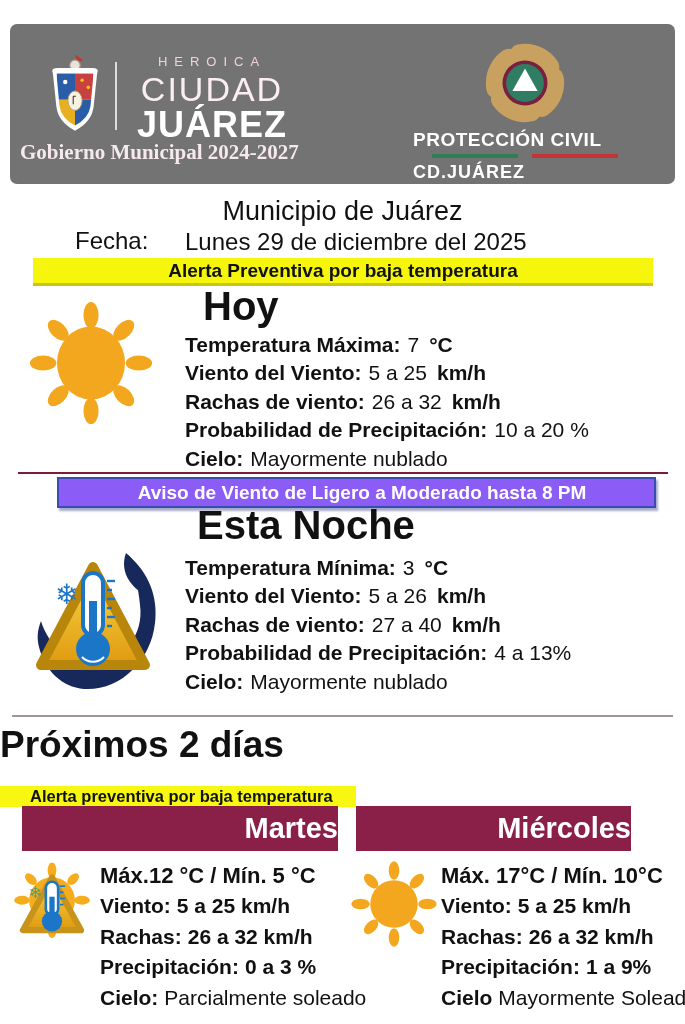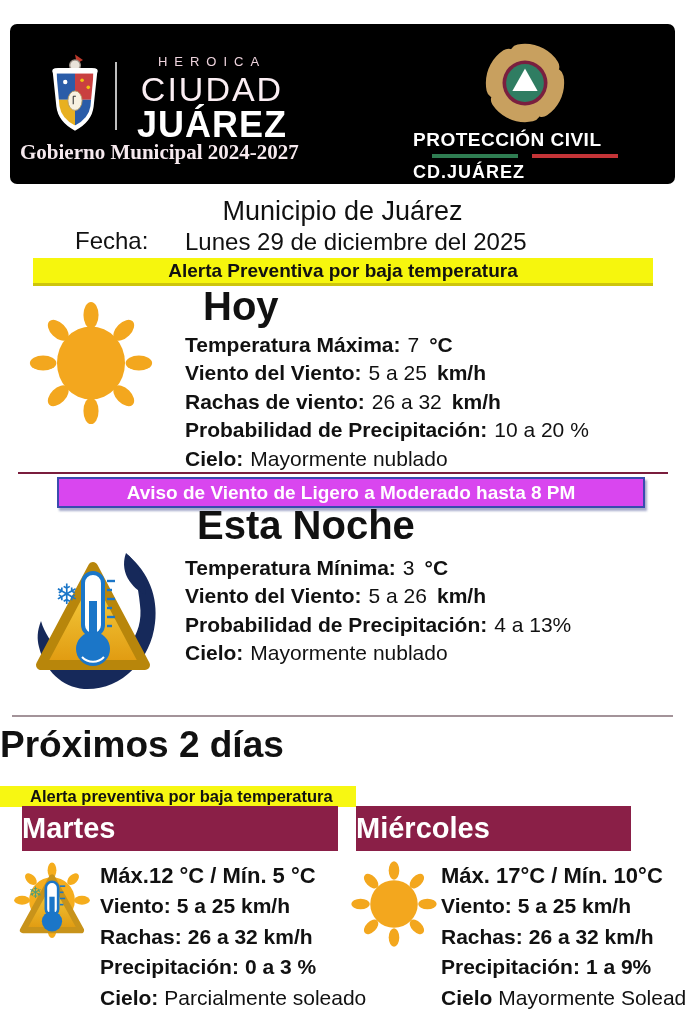--- a/index.html
+++ b/index.html
@@ -1,21 +1,21 @@
 <!DOCTYPE html>
 <html><head>
 <meta charset="utf-8">
 <style>
   html,body{margin:0;padding:0;background:#fff;}
   .page{position:relative;width:685px;height:1024px;background:#fff;overflow:hidden;
         font-family:"Liberation Sans",sans-serif;color:#111;}
 
   
   .banner{position:absolute;left:10px;top:24px;width:665px;height:160px;
-          background:#000000;border-radius:7px;}
+          background:#737373;border-radius:7px;}
   .shield{position:absolute;left:34px;top:26px;width:62px;height:96px;}
   .vline{position:absolute;left:105px;top:38px;width:2px;height:68px;background:rgba(255,255,255,.75);}
   .namecol{position:absolute;left:122px;top:30px;width:160px;text-align:center;color:#fff;}
   .heroica{font-size:13px;letter-spacing:7px;color:#eed3dd;font-weight:400;}
   .ciudad{font-size:34px;font-weight:400;letter-spacing:2px;line-height:1.0;margin-top:3px;color:#fbeef3;}
   .juarez{font-size:36px;font-weight:800;letter-spacing:1px;line-height:1.0;margin-top:1px;}
   .gobierno{position:absolute;left:10px;top:116px;width:320px;color:#f6e9ee;
             font-family:"Liberation Serif",serif;font-weight:600;font-size:21px;}
   .pcgroup{position:absolute;left:403px;top:14px;width:224px;text-align:left;color:#fff;}
   .pc-emblem{width:90px;height:90px;display:block;margin:0 auto;}
@@ -43,35 +43,35 @@
   .rows-today{position:absolute;left:185px;top:331px;}
   .rows-tonight{position:absolute;left:185px;top:554px;}
   .wrow{white-space:nowrap;font-size:21px;line-height:28.4px;}
   .wlabel{font-weight:700;}
   .wval{font-weight:400;margin-left:7px;}
   .wval.b{font-weight:700;}
   .wunit{font-weight:700;margin-left:10px;}
 
   .divider1{position:absolute;left:18px;top:472px;width:650px;border-top:2px solid #7a1d3d;}
   .blue-bar{position:absolute;left:57px;top:477px;width:584px;height:27px;
-            background:#d946ef;border:2px solid #3a4cae;color:#fff;
+            background:#8b5cf6;border:2px solid #3a4cae;color:#fff;
             text-align:center;font-size:19px;font-weight:700;line-height:27px;
-            box-shadow:2px 3px 2px rgba(60,70,140,.45);}
+            box-shadow:2px 3px 2px rgba(60,70,140,.45);padding-left:11px;}
   .noche-heading{position:absolute;left:197px;top:503px;font-size:40px;font-weight:700;}
   .cold-icon{position:absolute;left:28px;top:548px;width:130px;height:152px;}
   .divider2{position:absolute;left:12px;top:715px;width:661px;border-top:2px solid #a39399;}
 
   
   .next-heading{position:absolute;left:0;top:724px;width:685px;text-align:left;
                 font-size:37px;font-weight:800;}
   .alert-note{position:absolute;left:0;top:786px;width:356px;height:21px;background:#f7f712;
               font-size:16.5px;font-weight:700;line-height:20px;padding-left:30px;box-sizing:border-box;
               white-space:nowrap;}
   .day-header{position:absolute;top:806px;height:45px;background:#8a1f47;color:#fff;
-              text-align:left;font-size:29px;font-weight:800;line-height:45px;}
+              text-align:right;font-size:29px;font-weight:800;line-height:45px;}
   .day-header.martes{left:22px;width:316px;}
   .day-header.miercoles{left:356px;width:275px;}
   .day-icon-left{position:absolute;left:8px;top:858px;width:88px;height:88px;}
   .day-icon-right{position:absolute;left:350px;top:860px;width:88px;height:88px;}
   .day-col{position:absolute;top:861px;}
   .day-col.left{left:100px;}
   .day-col.right{left:441px;}
   .temps{font-size:22px;font-weight:700;line-height:30px;white-space:nowrap;}
   .day-col .wrow{font-size:21px;line-height:30.5px;}
   .day-col .wval{margin-left:6px;}
@@ -177,20 +177,21 @@
       <line x1="79" y1="50" x2="87" y2="50"></line>
         <line x1="79" y1="59" x2="84" y2="59"></line>
       <line x1="79" y1="68" x2="87" y2="68"></line>
         <line x1="79" y1="77" x2="84" y2="77"></line>
     </g>
     <text x="27" y="55" font-size="28" fill="#1b76c8" font-family="DejaVu Sans, sans-serif">❄</text>
   </svg>
   <div class="rows-tonight">
       <div class="wrow"><span class="wlabel">Temperatura Mínima:</span><span class="wval">3</span><span class="wunit">°C</span></div>
       <div class="wrow"><span class="wlabel">Viento del Viento:</span><span class="wval">5 a 26</span><span class="wunit">km/h</span></div>
+      <div class="wrow"><span class="wlabel">Rachas de viento:</span><span class="wval">27 a 40</span><span class="wunit">km/h</span></div>
       <div class="wrow"><span class="wlabel">Probabilidad de Precipitación:</span><span class="wval">4 a 13%</span></div>
       <div class="wrow"><span class="wlabel">Cielo:</span><span class="wval">Mayormente nublado</span></div>
     </div>
 
   <div class="divider2"></div>
 
   <div class="next-heading">Próximos 2 días</div>
   <div class="alert-note">Alerta preventiva por baja temperatura</div>
 
   <div class="day-header martes">Martes</div>

